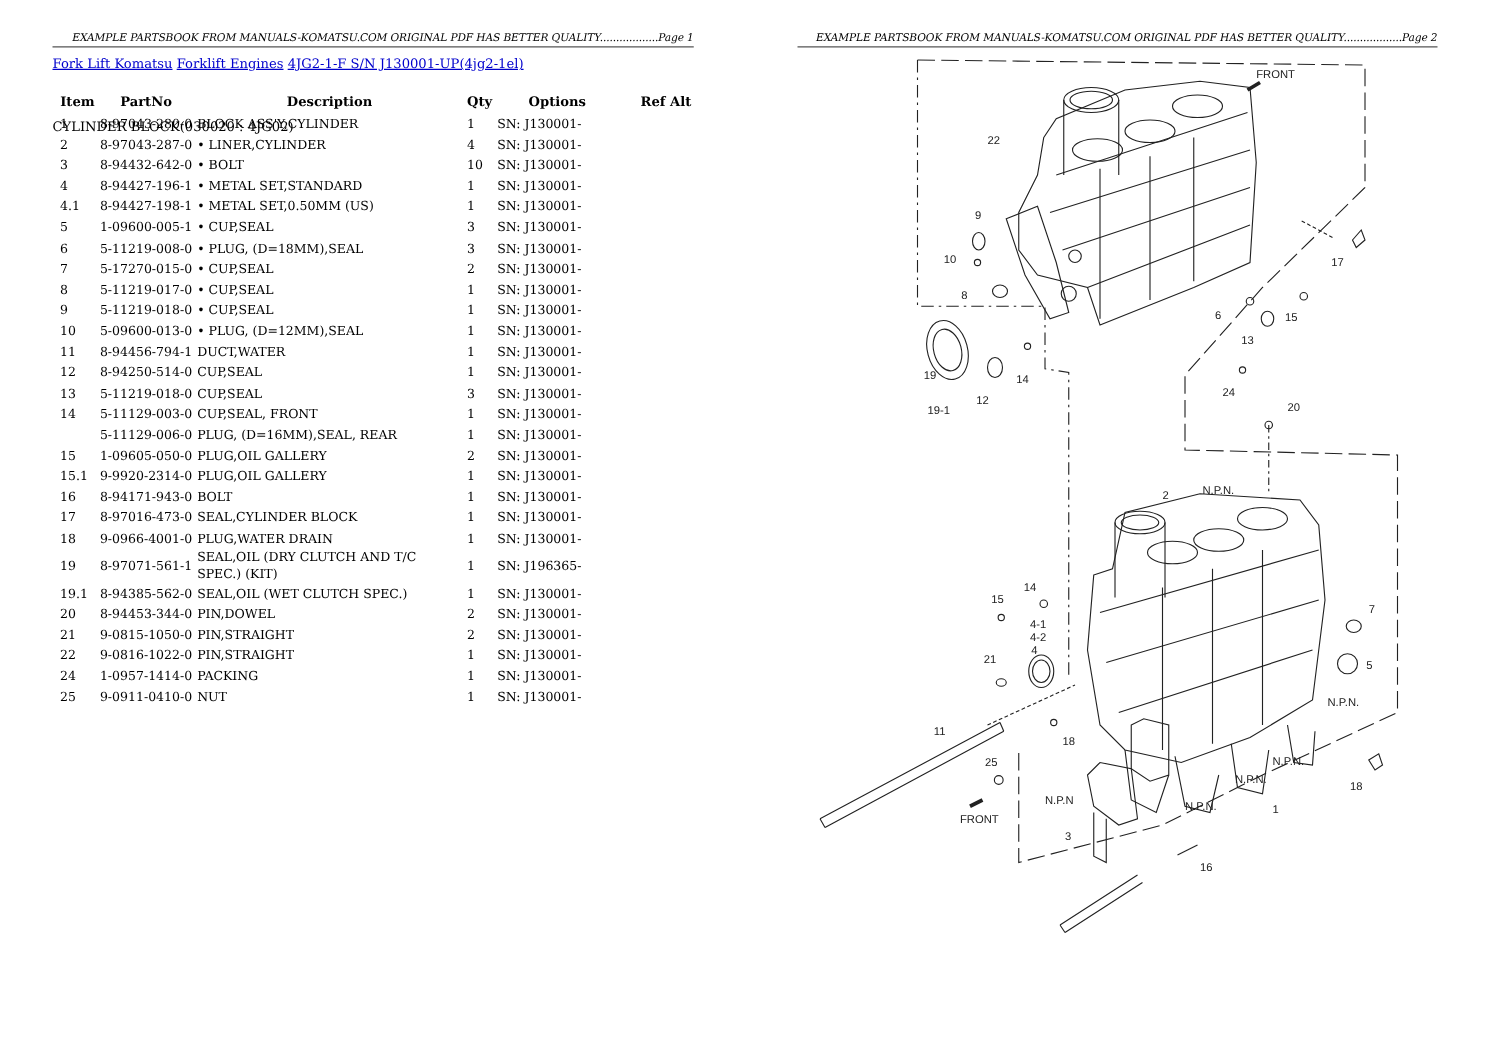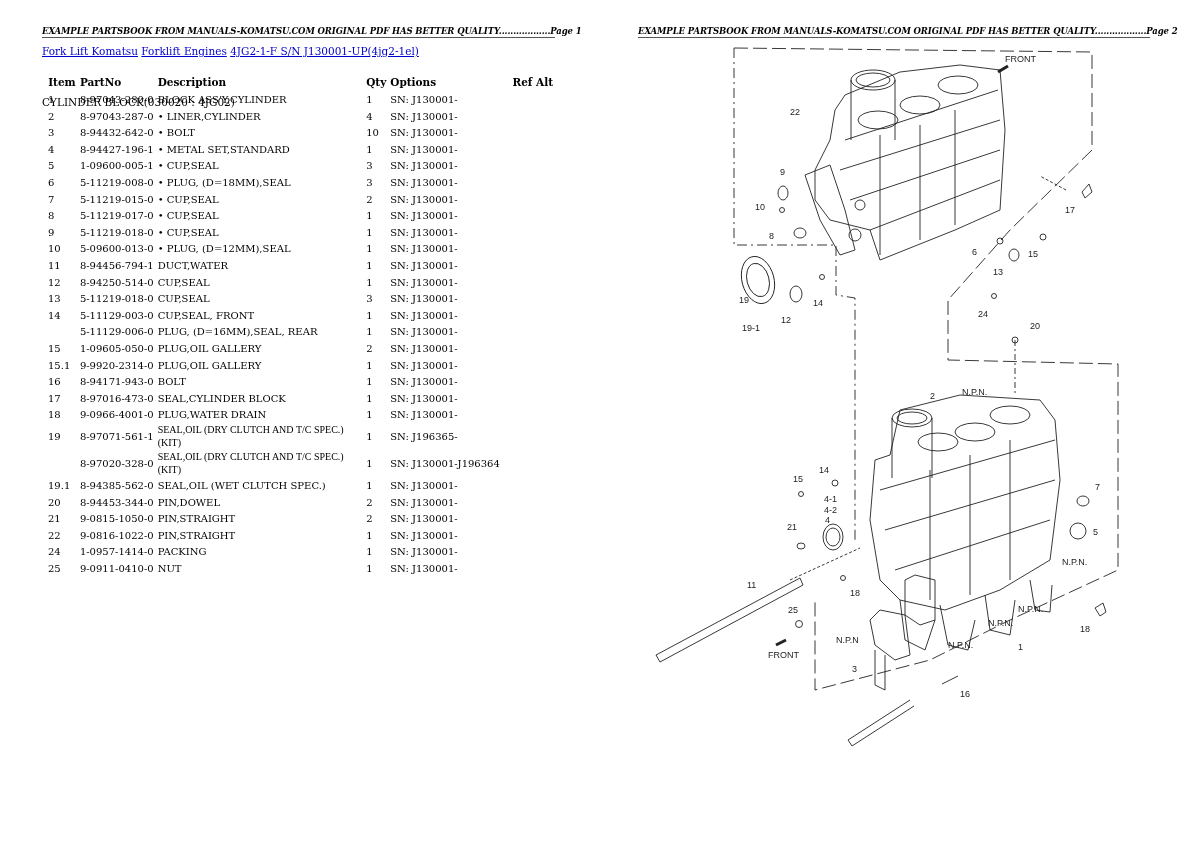--- a/index.html
+++ b/index.html
@@ -2,34 +2,34 @@
 <html><head>
 <meta charset="utf-8">
 <style>
   html, body { margin:0; padding:0; background:#ffffff; }
   body { width:1190px; height:842px; position:relative; overflow:hidden;
          font-family:"DejaVu Serif","Liberation Serif",serif; color:#000; }
   .page { position:absolute; top:0; }
   .page-left { left:42px; width:513px; }
   .page-right { left:638px; width:512px; }
   .hdr { position:absolute; top:26px; left:0; right:0; text-align:right;
-         font-size:8.5px; font-weight:bold; font-style:italic; letter-spacing:-0.1px;
+         font-size:8.5px; font-weight:normal; font-style:italic; letter-spacing:-0.1px;
          border-bottom:1px solid #555; padding-bottom:1px; white-space:nowrap; }
   .crumbs { position:absolute; top:45px; left:0; font-size:10.5px; white-space:nowrap; }
   .crumbs a { color:#0000cc; text-decoration:underline; cursor:pointer; }
   .subtitle { position:absolute; top:60px; left:0; font-size:10.5px; white-space:nowrap;margin-top:36px; }
   table.parts { position:absolute; top:76px; left:2px; border-collapse:collapse;
                 font-size:10px; line-height:11.5px; }
-  table.parts th { font-weight:bold; font-size:10.5px; padding:1px 2px 3px 2px; text-align:left; }
+  table.parts th { font-weight:bold; font-size:10.5px; padding:1px 2px 3px 2px; text-align:center; }
   table.parts td { padding:2.6px 2px 2.5px 2px; vertical-align:middle; white-space:nowrap; }
   table.parts th.c-item { text-align:center; width:28px; padding-left:4px; }
   table.parts td.c-item { width:28px; padding-left:4px; }
   table.parts td.c-part { width:72px;text-align:right; }
   table.parts th.c-desc, table.parts td.c-desc { width:218px; }
-  table.parts td.c-desc.wrap { white-space:normal; line-height:13px; padding-top:0; padding-bottom:1px;font-family:Liberation Serif, serif; }
+  table.parts td.c-desc.wrap { white-space:normal; line-height:13px; padding-top:0; padding-bottom:1px; }
   table.parts th.c-qty { width:18px; }
   table.parts td.c-qty { width:18px; text-align:left; }
   table.parts th.c-opt { width:100px; }
   table.parts td.c-opt { width:100px; }
   table.parts th.c-ref { width:60px; text-align:right; }
   .diagram { position:absolute; left:650px; top:40px; width:470px; height:720px; }
 </style>
 </head>
 <body>
 
@@ -82,38 +82,46 @@
         </tr>
         <tr>
           <td class="c-item">4</td>
           <td class="c-part">8-94427-196-1</td>
           <td class="c-desc">• METAL SET,STANDARD</td>
           <td class="c-qty">1</td>
           <td class="c-opt">SN: J130001-</td>
           <td class="c-ref"></td>
         </tr>
         <tr>
+          <td class="c-item">4.1</td>
+          <td class="c-part">8-94427-198-1</td>
+          <td class="c-desc">• METAL SET,0.50MM (US)</td>
+          <td class="c-qty">1</td>
+          <td class="c-opt">SN: J130001-</td>
+          <td class="c-ref"></td>
+        </tr>
+        <tr>
           <td class="c-item">5</td>
           <td class="c-part">1-09600-005-1</td>
           <td class="c-desc">• CUP,SEAL</td>
           <td class="c-qty">3</td>
           <td class="c-opt">SN: J130001-</td>
           <td class="c-ref"></td>
         </tr>
         <tr>
           <td class="c-item">6</td>
           <td class="c-part">5-11219-008-0</td>
           <td class="c-desc">• PLUG, (D=18MM),SEAL</td>
           <td class="c-qty">3</td>
           <td class="c-opt">SN: J130001-</td>
           <td class="c-ref"></td>
         </tr>
         <tr>
           <td class="c-item">7</td>
-          <td class="c-part">5-11219-015-0</td>
+          <td class="c-part">5-17270-015-0</td>
           <td class="c-desc">• CUP,SEAL</td>
           <td class="c-qty">2</td>
           <td class="c-opt">SN: J130001-</td>
           <td class="c-ref"></td>
         </tr>
         <tr>
           <td class="c-item">8</td>
           <td class="c-part">5-11219-017-0</td>
           <td class="c-desc">• CUP,SEAL</td>
           <td class="c-qty">1</td>
@@ -215,28 +223,20 @@
           <td class="c-qty">1</td>
           <td class="c-opt">SN: J130001-</td>
           <td class="c-ref"></td>
         </tr>
         <tr>
           <td class="c-item">19</td>
           <td class="c-part">8-97071-561-1</td>
           <td class="c-desc wrap">SEAL,OIL (DRY CLUTCH AND T/C SPEC.) (KIT)</td>
           <td class="c-qty">1</td>
           <td class="c-opt">SN: J196365-</td>
-          <td class="c-ref"></td>
-        </tr>
-        <tr>
-          <td class="c-item"></td>
-          <td class="c-part">8-97020-328-0</td>
-          <td class="c-desc wrap">SEAL,OIL (DRY CLUTCH AND T/C SPEC.) (KIT)</td>
-          <td class="c-qty">1</td>
-          <td class="c-opt">SN: J130001-J196364</td>
           <td class="c-ref"></td>
         </tr>
         <tr>
           <td class="c-item">19.1</td>
           <td class="c-part">8-94385-562-0</td>
           <td class="c-desc">SEAL,OIL (WET CLUTCH SPEC.)</td>
           <td class="c-qty">1</td>
           <td class="c-opt">SN: J130001-</td>
           <td class="c-ref"></td>
         </tr>

